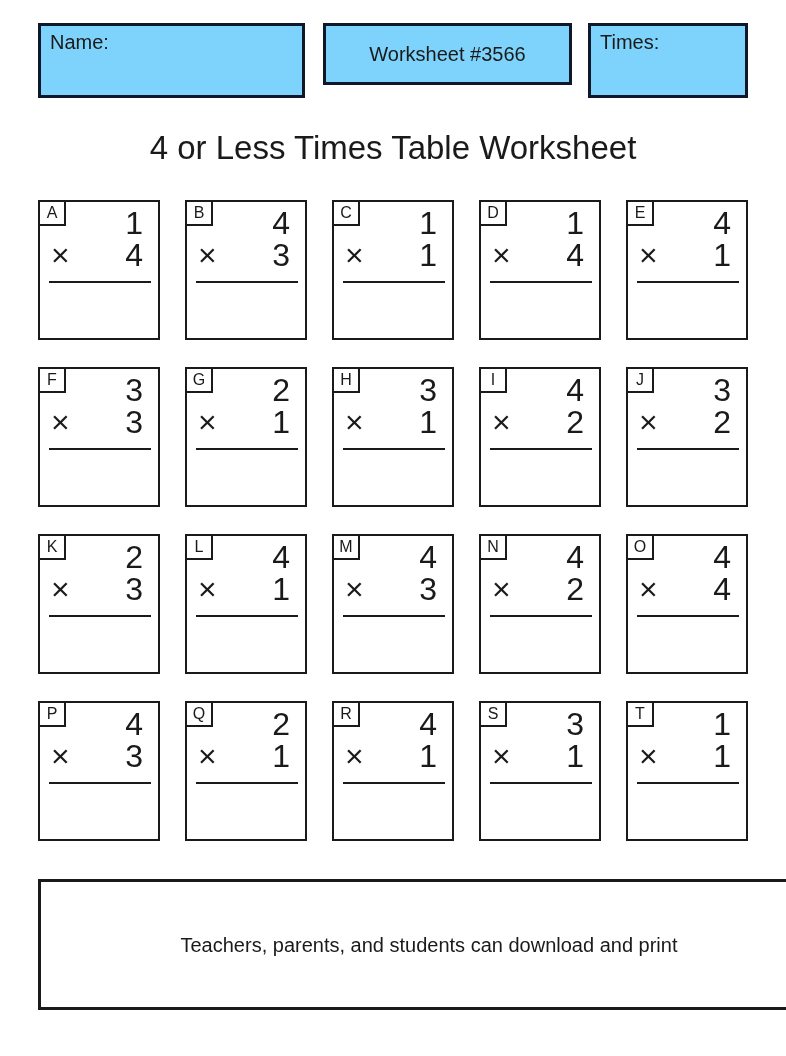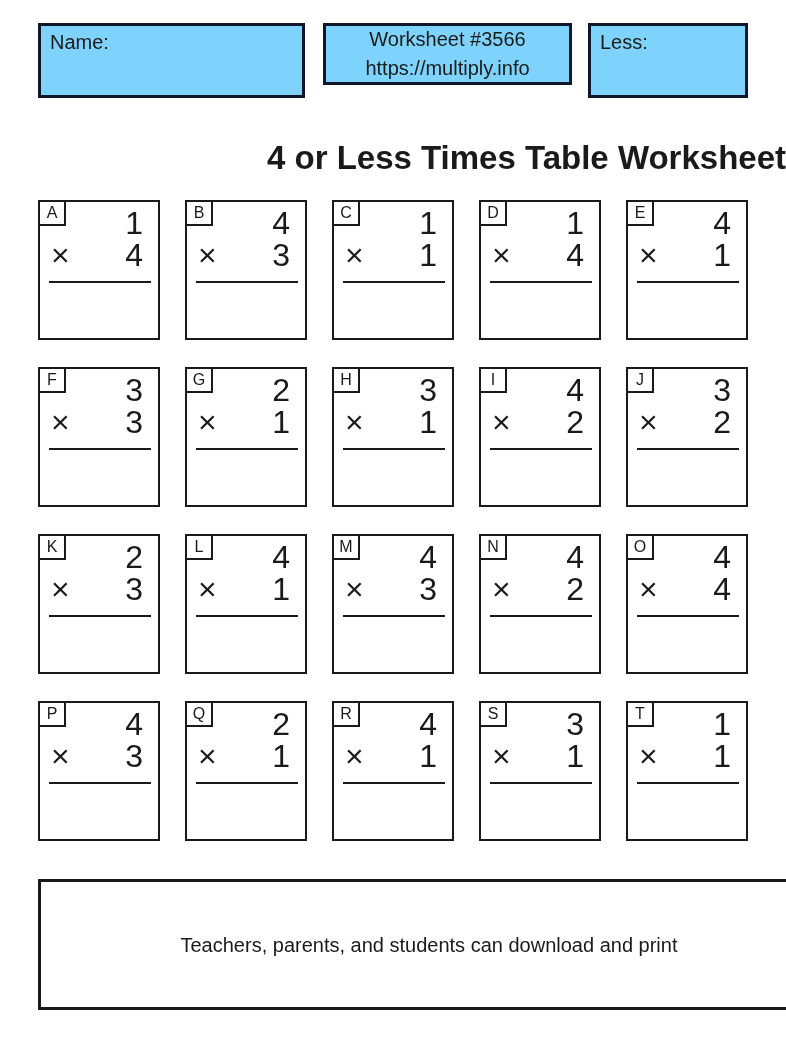--- a/index.html
+++ b/index.html
@@ -19,22 +19,22 @@
     background: #7dd3fc;
   }
   .name-box  { left: 38px;  top: 23px; width: 267px; height: 75px; padding: 5px 9px; font-size: 20px; }
   .date-box  { left: 588px; top: 23px; width: 160px; height: 75px; padding: 5px 9px; font-size: 20px; }
   .ws-box {
     left: 323px; top: 23px; width: 249px; height: 62px;
     display: flex; flex-direction: column; justify-content: center; align-items: center;
     font-size: 20px; line-height: 29px; text-align: center;
   }
   .title {
-    position: absolute; left: 0; top: 140px; width: 100%;
-    text-align: right; font-size: 33px; line-height: 36px; font-weight: 700;
+    position: absolute; left: 0; top: 130px; width: 100%;
+    text-align: center; font-size: 33px; line-height: 36px; font-weight: 400;
   }
   .grid {
     position: absolute; left: 38px; top: 200px; width: 710px;
     display: grid;
     grid-template-columns: repeat(5, 122px);
     grid-auto-rows: 140px;
     column-gap: 25px; row-gap: 27px;
   }
   .problem {
     position: relative;
@@ -68,25 +68,24 @@
 <body>
 
 <div class="page">
 
   <div class="hdr-box name-box">
     <span>Name:</span>
   </div>
 
   <div class="hdr-box ws-box">
     <div>Worksheet #3566</div>
-    <div>https://multiply.info</div>
   </div>
 
   <div class="hdr-box date-box">
-    <span>Less:</span>
+    <span>Times:</span>
   </div>
 
   <div class="title">4 or Less Times Table Worksheet</div>
 
   <div class="grid" id="problems-grid">
   <div class="problem">
     <div class="plabel">
       <span class="plabel-text">A</span>
     </div>
     <div class="num top">1</div>

